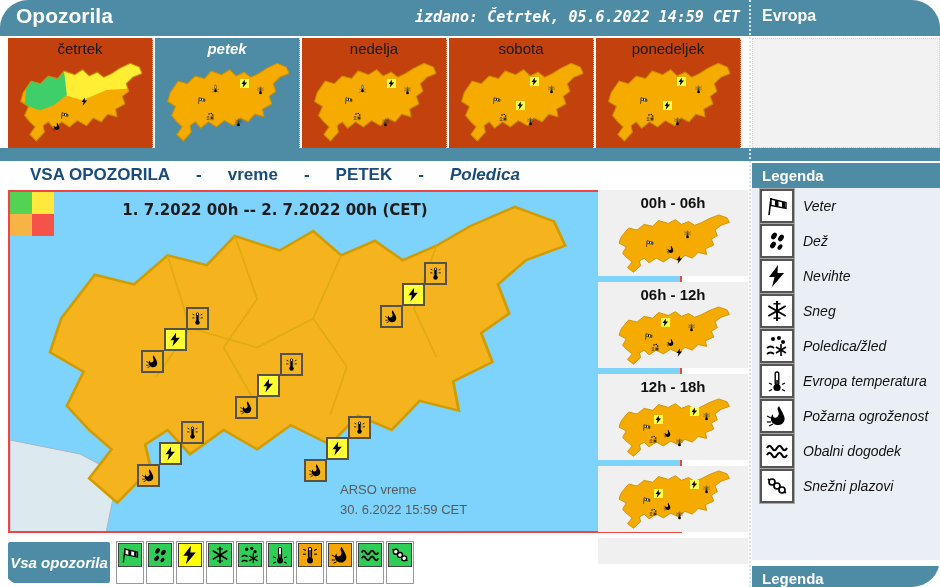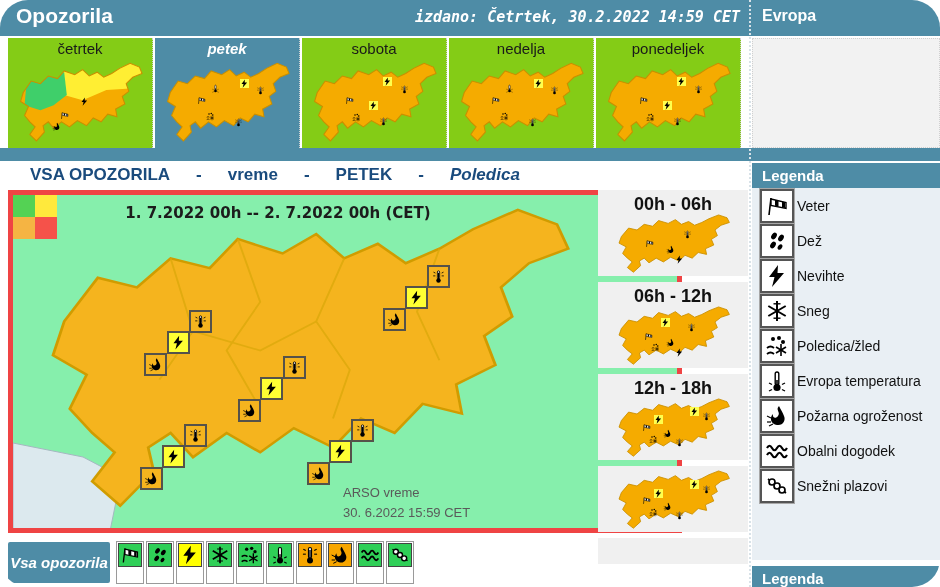--- a/index.html
+++ b/index.html
@@ -9,71 +9,71 @@
   
   .header{position:absolute;left:0;top:0;width:940px;height:36px;background:#4e8ca6;}
   .header-title{position:absolute;left:16px;top:4px;color:#fff;font-size:21px;font-weight:bold;}
   .header-issued{position:absolute;right:200px;top:8px;color:#fff;font-size:15px;
        font-family:"DejaVu Sans Mono",monospace;font-style:italic;font-weight:bold;}
   .header-europe{position:absolute;left:762px;top:7px;color:#fff;font-size:16px;font-weight:bold;cursor:pointer;}
   .vdivider{position:absolute;left:749px;top:0;width:0;height:587px;border-left:2px dotted #d8e2e8;}
 
   
   .tabs{position:absolute;left:8px;top:38px;width:738px;height:110px;display:flex;gap:2px;}
-  .tab{width:144px;height:110px;background:#84cc16;border-right:1px dotted #cfcfcf;
+  .tab{width:144px;height:110px;background:#c2410c;border-right:1px dotted #cfcfcf;
        display:flex;flex-direction:column;align-items:center;cursor:pointer;}
   .tab.selected{background:#4e8ca6;}
   .tab-label{font-size:15px;color:#1a1a1a;margin-top:2px;height:20px;}
   .tab.selected .tab-label{color:#fff;font-weight:bold;font-style:italic;}
   .mapbox{position:relative;}
   .tab .mapbox{width:132px;height:84px;margin-top:2px;}
 
   .evropa-panel{position:absolute;left:752px;top:38px;width:188px;height:110px;background:#f2f2f2;
        border:1px dotted #d0d0d0;box-sizing:border-box;}
 
   .teal-strip{position:absolute;left:0;top:148px;width:940px;height:13px;background:#4e8ca6;}
 
   
   .wtitle{position:absolute;left:30px;top:163px;height:24px;display:flex;gap:26px;align-items:center;
        color:#1a4b7d;font-size:17px;font-weight:bold;}
   .wtitle .region{font-style:italic;}
 
   
-  .bigmap{position:absolute;left:8px;top:190px;width:674px;height:343px;background:#86efac;
-       border:5px solid #ef4444;box-sizing:border-box;overflow:hidden;}
+  .bigmap{position:absolute;left:8px;top:190px;width:674px;height:343px;background:#7dd3fc;
+       border:2px solid #ef4444;box-sizing:border-box;overflow:hidden;}
   .risk-grid{position:absolute;left:0;top:0;width:44px;height:44px;display:grid;
        grid-template-columns:22px 22px;grid-template-rows:22px 22px;}
   .map-period{position:absolute;left:40px;top:9px;width:450px;text-align:center;
        font-family:"DejaVu Sans",sans-serif;font-weight:bold;font-size:15px;color:#1c1c1c;}
   .map-credit{position:absolute;left:330px;top:288px;width:230px;text-align:left;
        font-size:13px;color:#5a5a5a;line-height:20px;}
   .warnbox{position:absolute;width:19px;height:19px;border:2px solid#55524a;box-sizing:content-box;
        display:flex;align-items:center;justify-content:center;}
   .warnbox.orange{background:#f5b41e;}
   .warnbox.yellow{background:#ffff33;}
 
   
   .mk{position:absolute;width:9px;height:9px;display:flex;align-items:center;justify-content:center;}
   .mk.ybg{background:#ffff4d;}
 
   
   .slots{position:absolute;left:598px;top:190px;width:150px;height:375px;}
   .slot{background:#f0f0f0;margin-bottom:2px;padding-top:4px;}
-  .slot-label{text-align:center;font-size:18px;font-weight:bold;color:#111;height:20px;}
+  .slot-label{text-align:center;font-size:15px;font-weight:bold;color:#111;height:20px;}
   .slot .mapbox{width:120px;height:62px;margin:0 auto 6px auto;}
   .slot-filler{background:#f0f0f0;height:26px;}
 
   
   .legend-head{position:absolute;left:752px;top:163px;width:188px;height:25px;background:#4e8ca6;
        color:#fff;font-weight:bold;font-size:15px;line-height:25px;padding-left:10px;box-sizing:border-box;}
   .legend-body{position:absolute;left:752px;top:188px;width:188px;height:372px;background:#e9eff4;}
   .legend-item{display:flex;align-items:center;height:35px;padding-left:8px;}
   .licon{width:30px;height:30px;background:#fff;border:2px solid #555;box-shadow:0 0 0 1px #a8a8a8;
        display:flex;align-items:center;justify-content:center;flex:none;}
-  .legend-label{font-size:14px;color:#111;margin-left:3px;}
+  .legend-label{font-size:14px;color:#111;margin-left:9px;font-style:italic;}
   .legend-foot{position:absolute;left:752px;top:566px;width:188px;height:21px;background:#4e8ca6;
        color:#fff;font-weight:bold;font-size:15px;line-height:26px;padding-left:10px;box-sizing:border-box;}
 
   
   .allwarn-btn{position:absolute;left:8px;top:542px;width:102px;height:41px;background:#4e8ca6;
        color:#fff;font-weight:bold;font-style:italic;font-size:15px;text-align:center;
        display:flex;align-items:center;justify-content:center;line-height:18px;cursor:pointer;border-radius:2px;}
   .filters{position:absolute;left:116px;top:541px;display:flex;gap:2px;}
   .filter-btn{width:28px;height:43px;background:#fff;border:1px solid #9a9a9a;cursor:pointer;
        display:flex;flex-direction:column;align-items:center;padding-top:1px;box-sizing:border-box;}
@@ -167,21 +167,21 @@
       <circle cx="12" cy="12" r="3" fill="#fff" stroke="#000" stroke-width="1.7"></circle>
       <circle cx="17" cy="16" r="3" fill="#fff" stroke="#000" stroke-width="1.7"></circle>
     </g>
   </defs>
 </svg>
 
 <div id="app">
 
   <div class="header">
     <span class="header-title">Opozorila</span>
-    <span class="header-issued">izdano: Četrtek, 30.2.2022 14:59 CET</span>
+    <span class="header-issued">izdano: Četrtek, 05.6.2022 14:59 CET</span>
     <span class="header-europe">Evropa</span>
   </div>
 
   <div class="tabs">
     <div class="tab">
       <span class="tab-label">četrtek</span>
       <div class="mapbox" id="tabmap-0">
         <svg width="132" height="84" viewBox="0 0 100 66" preserveAspectRatio="none">
           <g clip-path="url(#svn-clip)">
             <rect x="0" y="0" width="100" height="66" fill="#f5ab00"></rect>
@@ -239,20 +239,58 @@
             </svg>
           </span>
           <span class="mk" style="left: 55%; top: 67%;">
             <svg width="9" height="9" viewBox="0 0 24 24">
               <use href="#i-temp-high"></use>
             </svg>
           </span>
         </div>
     </div>
     <div class="tab">
+      <span class="tab-label">nedelja</span>
+      <div class="mapbox" id="tabmap-3">
+        <svg width="132" height="84" viewBox="0 0 100 66" preserveAspectRatio="none">
+          <use href="#svn-path" fill="#f5ab00" stroke="#c98f00" stroke-width="0.8"></use>
+        </svg>
+      <span class="mk ybg" style="left: 60%; top: 20%;">
+            <svg width="9" height="9" viewBox="0 0 24 24">
+              <use href="#i-bolt"></use>
+            </svg>
+          </span>
+          <span class="mk" style="left: 72%; top: 29%;">
+            <svg width="9" height="9" viewBox="0 0 24 24">
+              <use href="#i-temp-high"></use>
+            </svg>
+          </span>
+          <span class="mk" style="left: 38%; top: 26%;">
+            <svg width="9" height="9" viewBox="0 0 24 24">
+              <use href="#i-temp-low"></use>
+            </svg>
+          </span>
+          <span class="mk" style="left: 27%; top: 41%;">
+            <svg width="9" height="9" viewBox="0 0 24 24">
+              <use href="#i-windsock"></use>
+            </svg>
+          </span>
+          <span class="mk" style="left: 34%; top: 60%;">
+            <svg width="9" height="9" viewBox="0 0 24 24">
+              <use href="#i-sleet"></use>
+            </svg>
+          </span>
+          <span class="mk" style="left: 55%; top: 67%;">
+            <svg width="9" height="9" viewBox="0 0 24 24">
+              <use href="#i-temp-high"></use>
+            </svg>
+          </span>
+        </div>
+    </div>
+    <div class="tab">
       <span class="tab-label">sobota</span>
       <div class="mapbox" id="tabmap-2">
         <svg width="132" height="84" viewBox="0 0 100 66" preserveAspectRatio="none">
           <use href="#svn-path" fill="#f5ab00" stroke="#c98f00" stroke-width="0.8"></use>
         </svg>
       <span class="mk ybg" style="left: 57%; top: 18%;">
             <svg width="9" height="9" viewBox="0 0 24 24">
               <use href="#i-bolt"></use>
             </svg>
           </span>
@@ -270,58 +308,20 @@
             <svg width="9" height="9" viewBox="0 0 24 24">
               <use href="#i-bolt"></use>
             </svg>
           </span>
           <span class="mk" style="left: 33%; top: 61%;">
             <svg width="9" height="9" viewBox="0 0 24 24">
               <use href="#i-sleet"></use>
             </svg>
           </span>
           <span class="mk" style="left: 54%; top: 66%;">
-            <svg width="9" height="9" viewBox="0 0 24 24">
-              <use href="#i-temp-high"></use>
-            </svg>
-          </span>
-        </div>
-    </div>
-    <div class="tab">
-      <span class="tab-label">nedelja</span>
-      <div class="mapbox" id="tabmap-3">
-        <svg width="132" height="84" viewBox="0 0 100 66" preserveAspectRatio="none">
-          <use href="#svn-path" fill="#f5ab00" stroke="#c98f00" stroke-width="0.8"></use>
-        </svg>
-      <span class="mk ybg" style="left: 60%; top: 20%;">
-            <svg width="9" height="9" viewBox="0 0 24 24">
-              <use href="#i-bolt"></use>
-            </svg>
-          </span>
-          <span class="mk" style="left: 72%; top: 29%;">
-            <svg width="9" height="9" viewBox="0 0 24 24">
-              <use href="#i-temp-high"></use>
-            </svg>
-          </span>
-          <span class="mk" style="left: 38%; top: 26%;">
-            <svg width="9" height="9" viewBox="0 0 24 24">
-              <use href="#i-temp-low"></use>
-            </svg>
-          </span>
-          <span class="mk" style="left: 27%; top: 41%;">
-            <svg width="9" height="9" viewBox="0 0 24 24">
-              <use href="#i-windsock"></use>
-            </svg>
-          </span>
-          <span class="mk" style="left: 34%; top: 60%;">
-            <svg width="9" height="9" viewBox="0 0 24 24">
-              <use href="#i-sleet"></use>
-            </svg>
-          </span>
-          <span class="mk" style="left: 55%; top: 67%;">
             <svg width="9" height="9" viewBox="0 0 24 24">
               <use href="#i-temp-high"></use>
             </svg>
           </span>
         </div>
     </div>
     <div class="tab">
       <span class="tab-label">ponedeljek</span>
       <div class="mapbox" id="tabmap-4">
         <svg width="132" height="84" viewBox="0 0 100 66" preserveAspectRatio="none">

